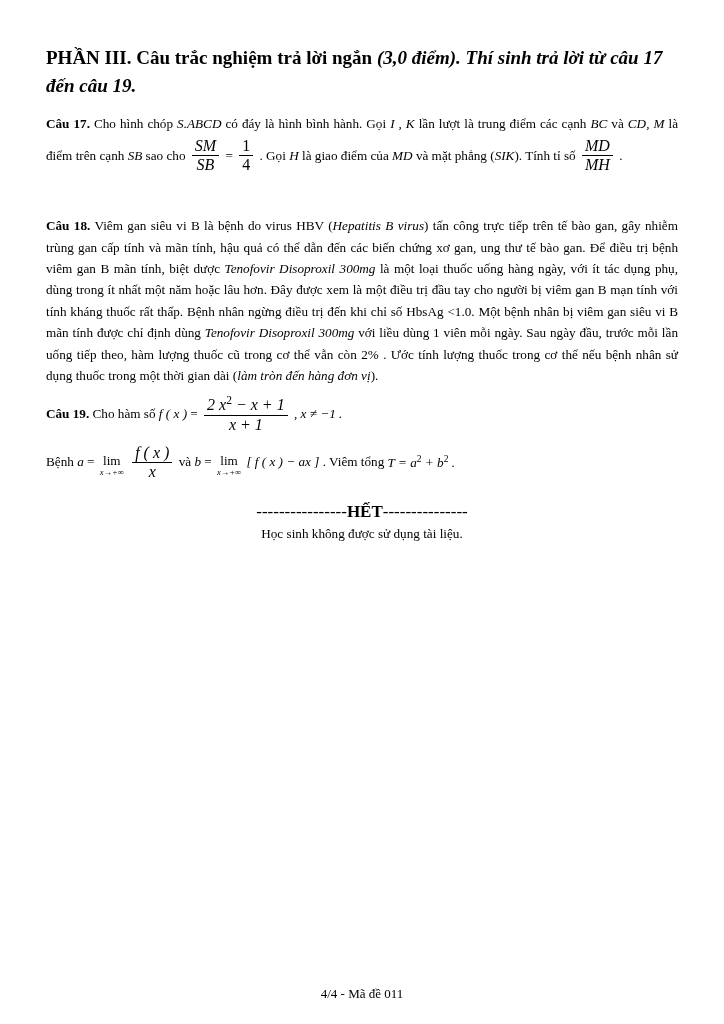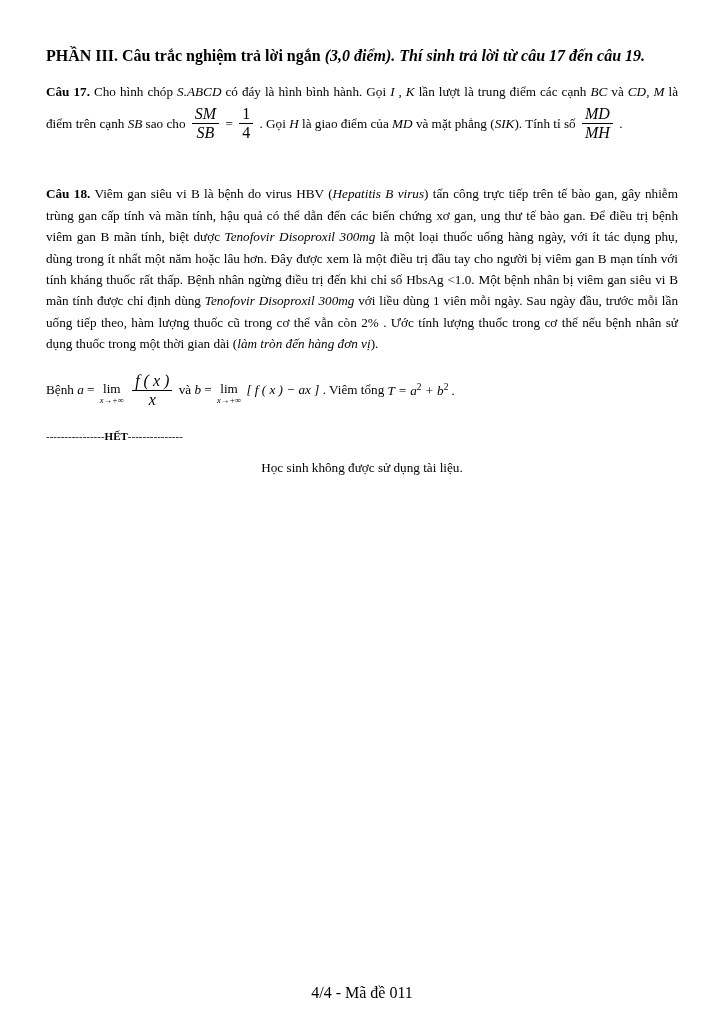--- a/index.html
+++ b/index.html
@@ -15,21 +15,21 @@
     position: relative;
   }
   .page {
     width: 724px;
     height: 1024px;
     box-sizing: border-box;
     padding: 44px 46px 0 46px;
     position: relative;
   }
   .section-head {
-    font-size: 16px;
+    font-size: 19px;
     line-height: 1.45;
     margin-bottom: 12px;
   }
   .section-head .bold { font-weight: bold; }
   .section-head .bolditalic { font-weight: bold; font-style: italic; }
 
   .qblock {
     font-size: 13.2px;
     line-height: 1.62;
     text-align: justify;
@@ -72,38 +72,38 @@
     line-height: 2.0;
     text-align: justify;
   }
 
   .q19-row {
     font-size: 13.2px;
     line-height: 2.1;
   }
 
   .hetline {
-    text-align: left;
-    font-size: 11px;
+    text-align: center;
+    font-size: 17px;
     margin-top: 10px;
     letter-spacing: 0px;
   }
   .hetline .bold { font-weight: bold; }
   .notice {
     text-align: center;
     font-size: 13.2px;
-    margin-top: 18px;
+    margin-top: 4px;
   }
   .footer {
     position: absolute;
     left: 0;
     right: 0;
     bottom: 22px;
     text-align: center;
-    font-size: 16px;
+    font-size: 13px;
   }
   .bracket { font-style: normal; }
 </style>
 </head>
 <body>
 
 <div class="page">
 
   <div class="section-head">
     <span class="bold">PHẦN III. Câu trắc nghiệm trả lời ngắn</span>
@@ -145,20 +145,31 @@
       <span class="den math">MH</span>
     </span>
     <span>.</span>
   </div>
 
   <div class="qblock">
     <span class="qlabel">Câu 18.</span>
     <span>Viêm gan siêu vi B là bệnh do virus HBV (</span><span class="it">Hepatitis B virus</span><span>) tấn công trực tiếp trên tế bào gan, gây nhiễm trùng gan cấp tính và mãn tính, hậu quả có thể dẫn đến các biến chứng xơ gan, ung thư tế bào gan. Để điều trị bệnh viêm gan B mãn tính, biệt dược </span><span class="it">Tenofovir Disoproxil 300mg</span><span> là một loại thuốc uống hàng ngày, với ít tác dụng phụ, dùng trong ít nhất một năm hoặc lâu hơn. Đây được xem là một điều trị đầu tay cho người bị viêm gan B mạn tính với tính kháng thuốc rất thấp. Bệnh nhân ngừng điều trị đến khi chỉ số HbsAg &lt;1.0. Một bệnh nhân bị viêm gan siêu vi B mãn tính được chỉ định dùng </span><span class="it">Tenofovir Disoproxil 300mg</span><span> với liều dùng 1 viên mỗi ngày. Sau ngày đầu, trước mỗi lần uống tiếp theo, hàm lượng thuốc cũ trong cơ thể vẫn còn 2% . Ước tính lượng thuốc trong cơ thể nếu bệnh nhân sử dụng thuốc trong một thời gian dài (</span><span class="it">làm tròn đến hàng đơn vị</span><span>).</span>
   </div>
 
+  <div class="q19-row">
+    <span class="qlabel">Câu 19.</span>
+    <span>Cho hàm số</span>
+    <span class="math">f ( x )</span>
+    <span>=</span>
+    <span class="frac">
+      <span class="num math"><span>2 x</span><span class="sup">2</span><span> − x + 1</span></span>
+      <span class="den math">x + 1</span>
+    </span>
+    <span class="math">, x ≠ −1 .</span>
+  </div>
 
   <div class="q19-row">
     <span>Bệnh</span>
     <span class="math">a</span>
     <span>=</span>
     <span class="lim">
       <span class="limtop">lim</span>
       <span class="limbot">x→+∞</span>
     </span>
     <span class="frac">

